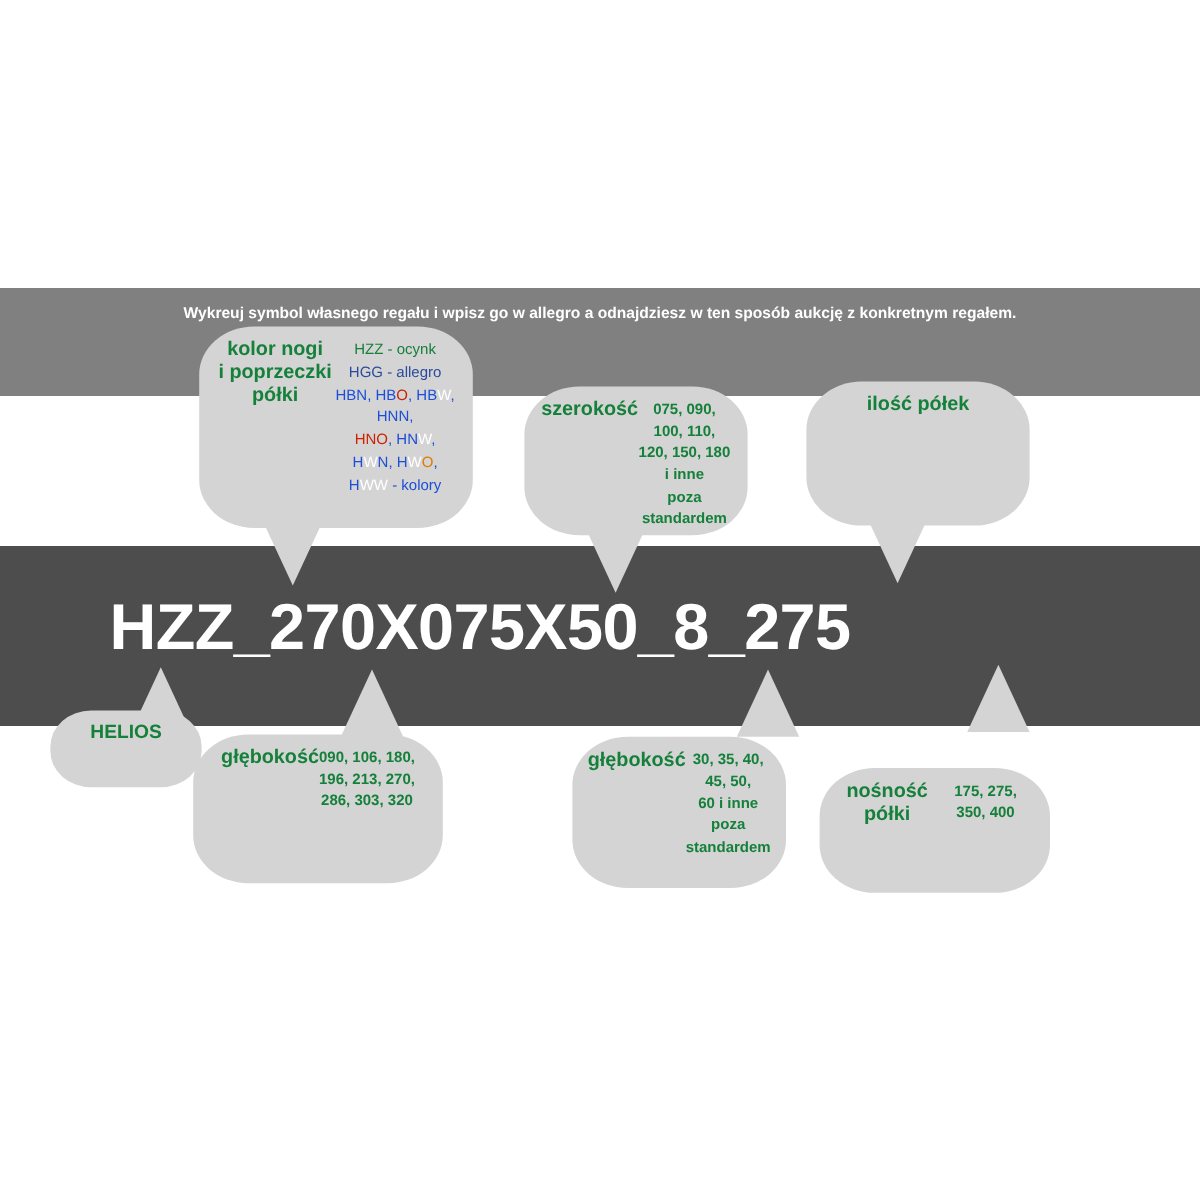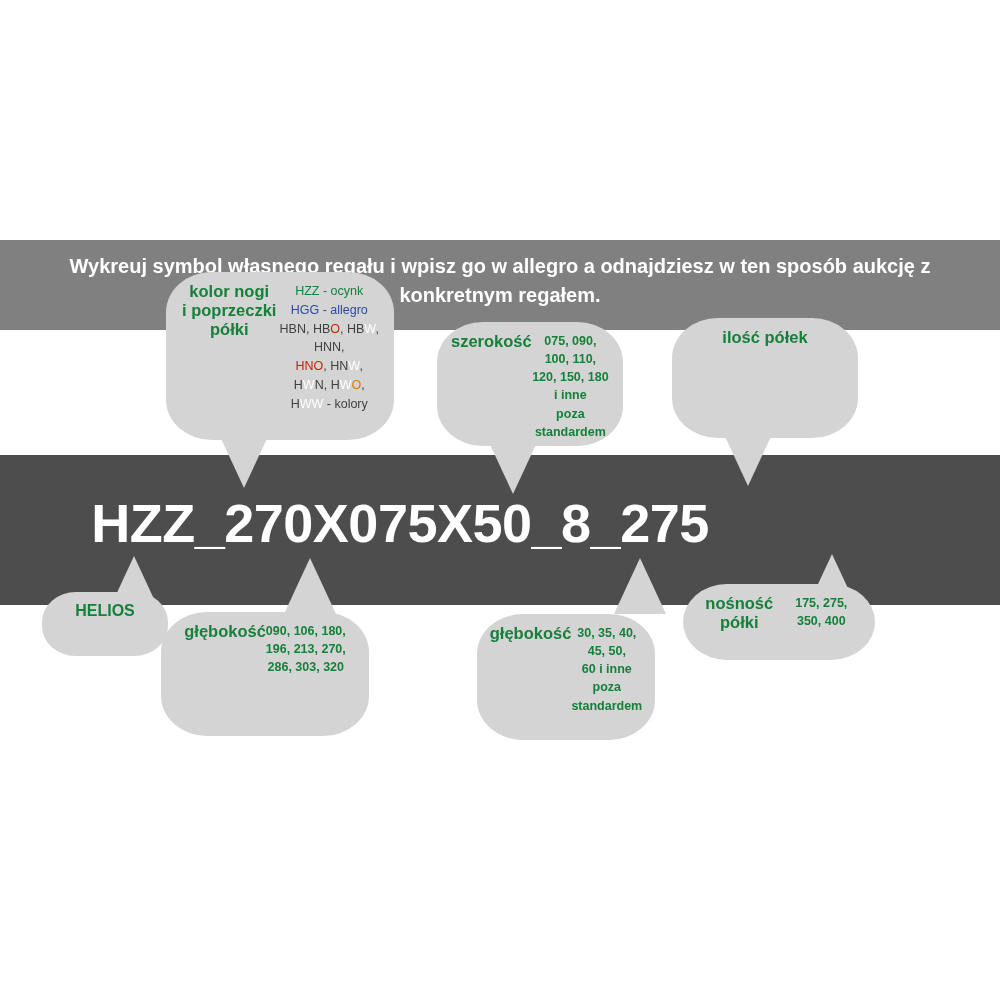--- a/index.html
+++ b/index.html
@@ -34,21 +34,21 @@
   }
 
   
   .header-text {
     position: absolute;
     top: 252px;
     left: 60px;
     width: 880px;
     text-align: center;
     color: #ffffff;
-    font-size: 20px;
+    font-size: 13px;
     font-weight: bold;
     line-height: 1.45;
   }
 
   
   .main-code {
     position: absolute;
     top: 492px;
     left: 0;
     width: 800px;
@@ -103,29 +103,29 @@
   
   #bubble-kolor  { left: 166px; top: 272px;  width: 228px; height: 168px; }
   #bubble-szer   { left: 437px; top: 322px;  width: 186px; height: 124px; }
   #bubble-ilosc  { left: 672px; top: 318px;  width: 186px; height: 120px; }
 
   #bubble-helios { left: 42px;  top: 592px;  width: 126px; height: 64px; border-radius: 34px/30px; }
   #bubble-helios .b-title { margin-bottom: 0; font-size: 16px; }
 
   #bubble-wys    { left: 161px; top: 612px;  width: 208px; height: 124px; }
   #bubble-gleb   { left: 477px; top: 614px;  width: 178px; height: 126px; }
-  #bubble-nosn   { left: 683px; top: 584px;  width: 192px; height: 76px; }
+  #bubble-nosn   { left: 683px; top: 640px;  width: 192px; height: 104px; }
 
   .bubble-inner { display: flex; justify-content: center; height: 100%; }
 
   
   .kolor-line { line-height: 1.5; font-size: 12.5px; font-weight: normal; }
   .c-green { color: #15803a; }
   .c-blue  { color: #2b4a9b; }
-  .c-black { color: #404040; }
+  .c-black { color: #1d4ed8; }
   .c-red   { color: #cc2200; }
   .c-orange{ color: #e07b00; }
   .c-white { color: #ffffff; }
 </style>
 </head>
 <body>
 
 <div id="page">
 
   <div class="band band-top"></div>

